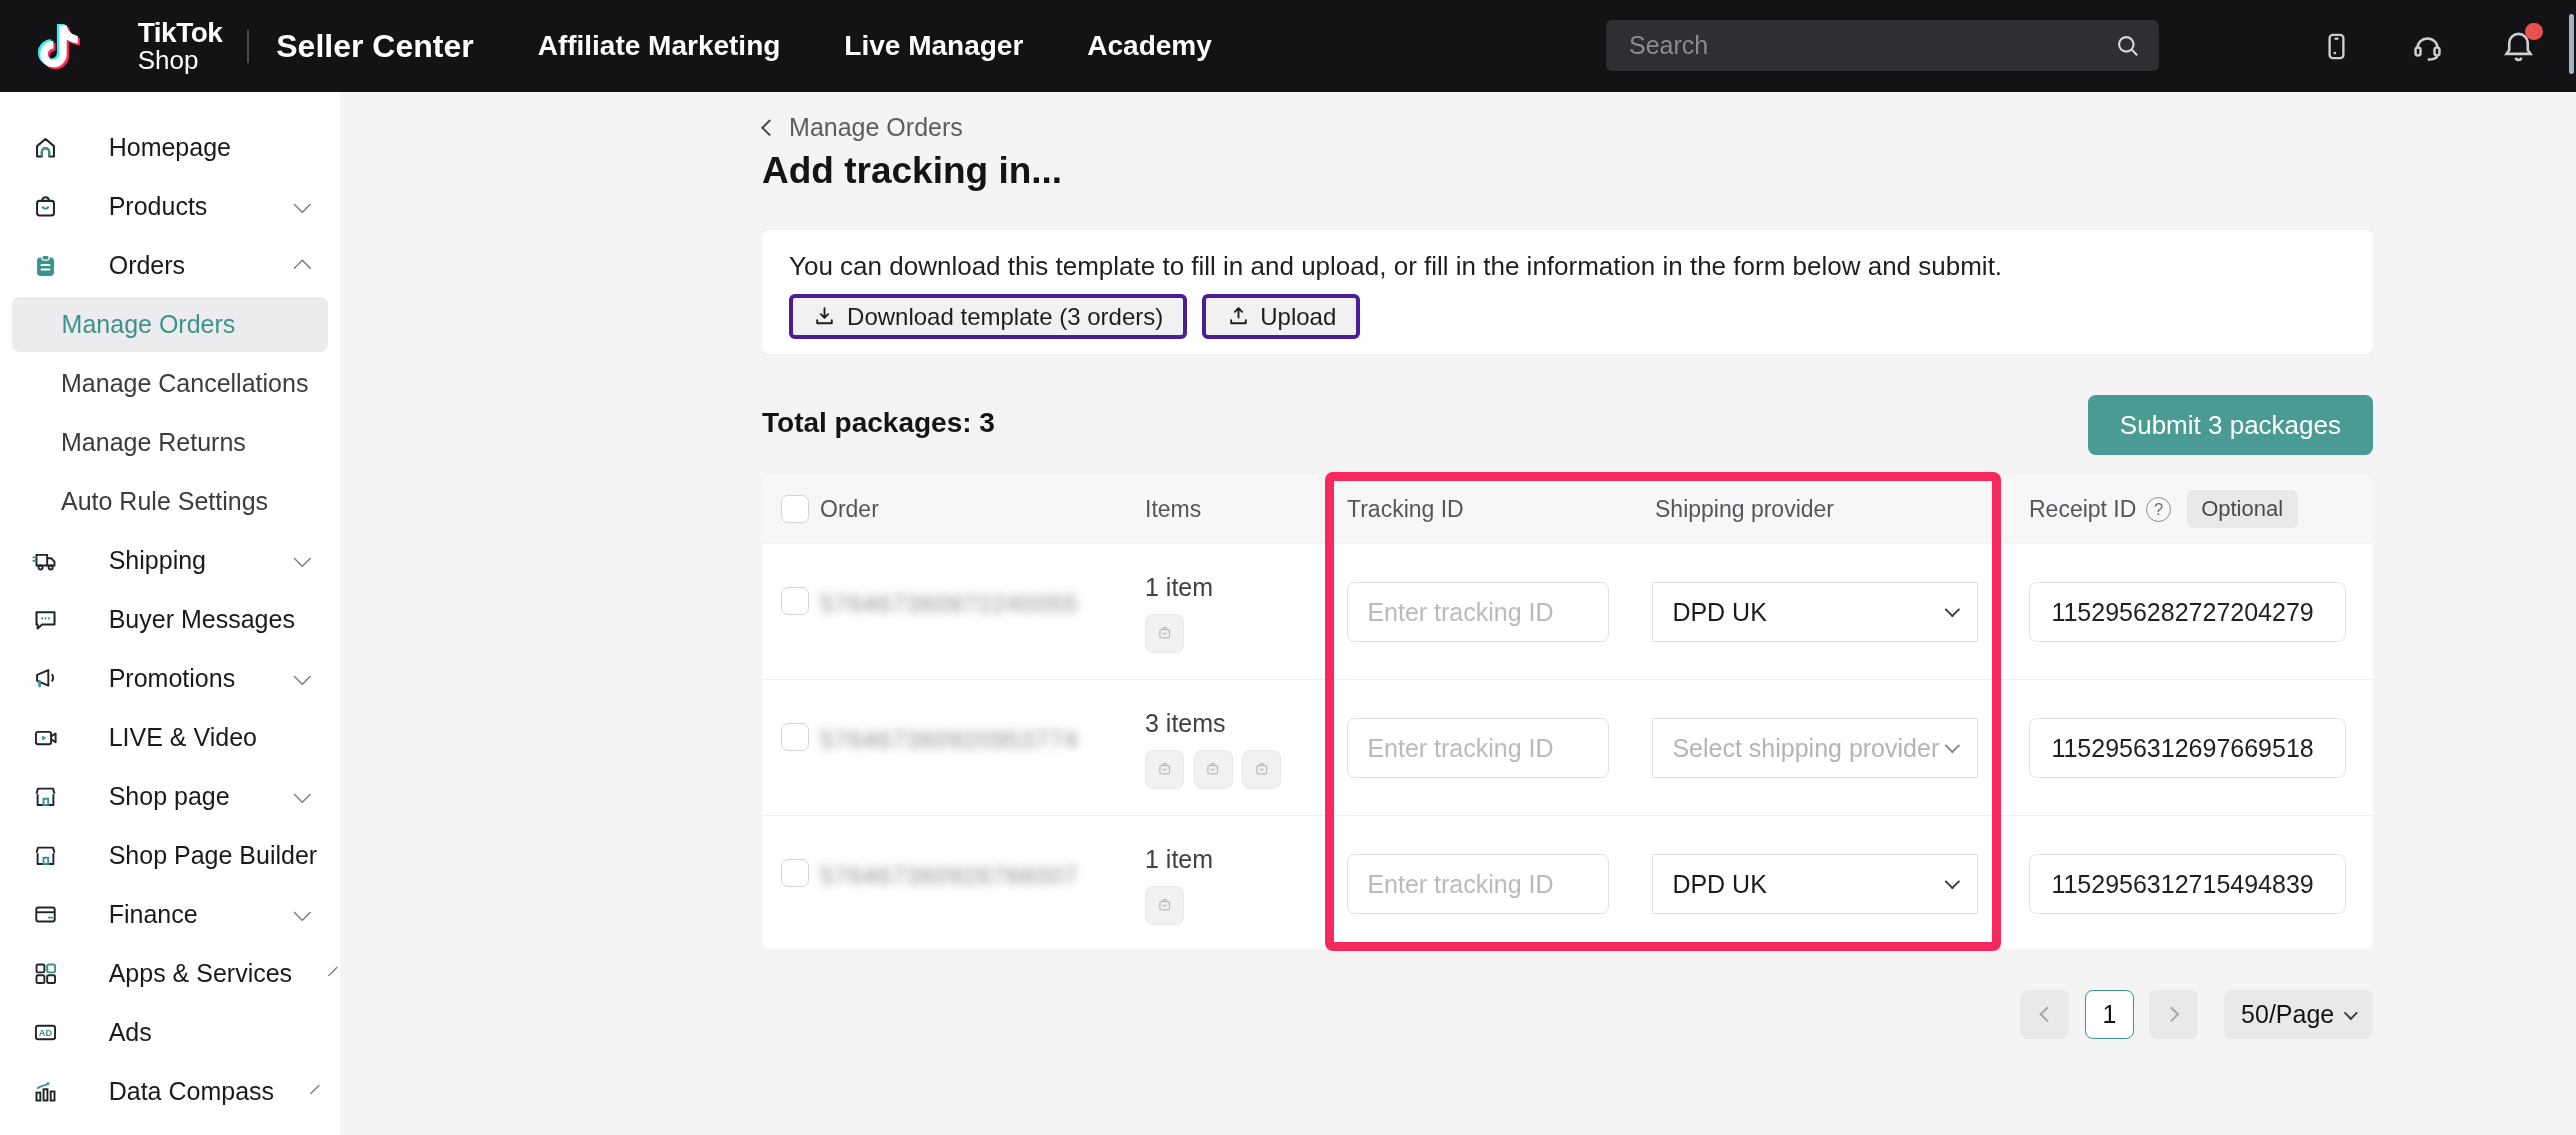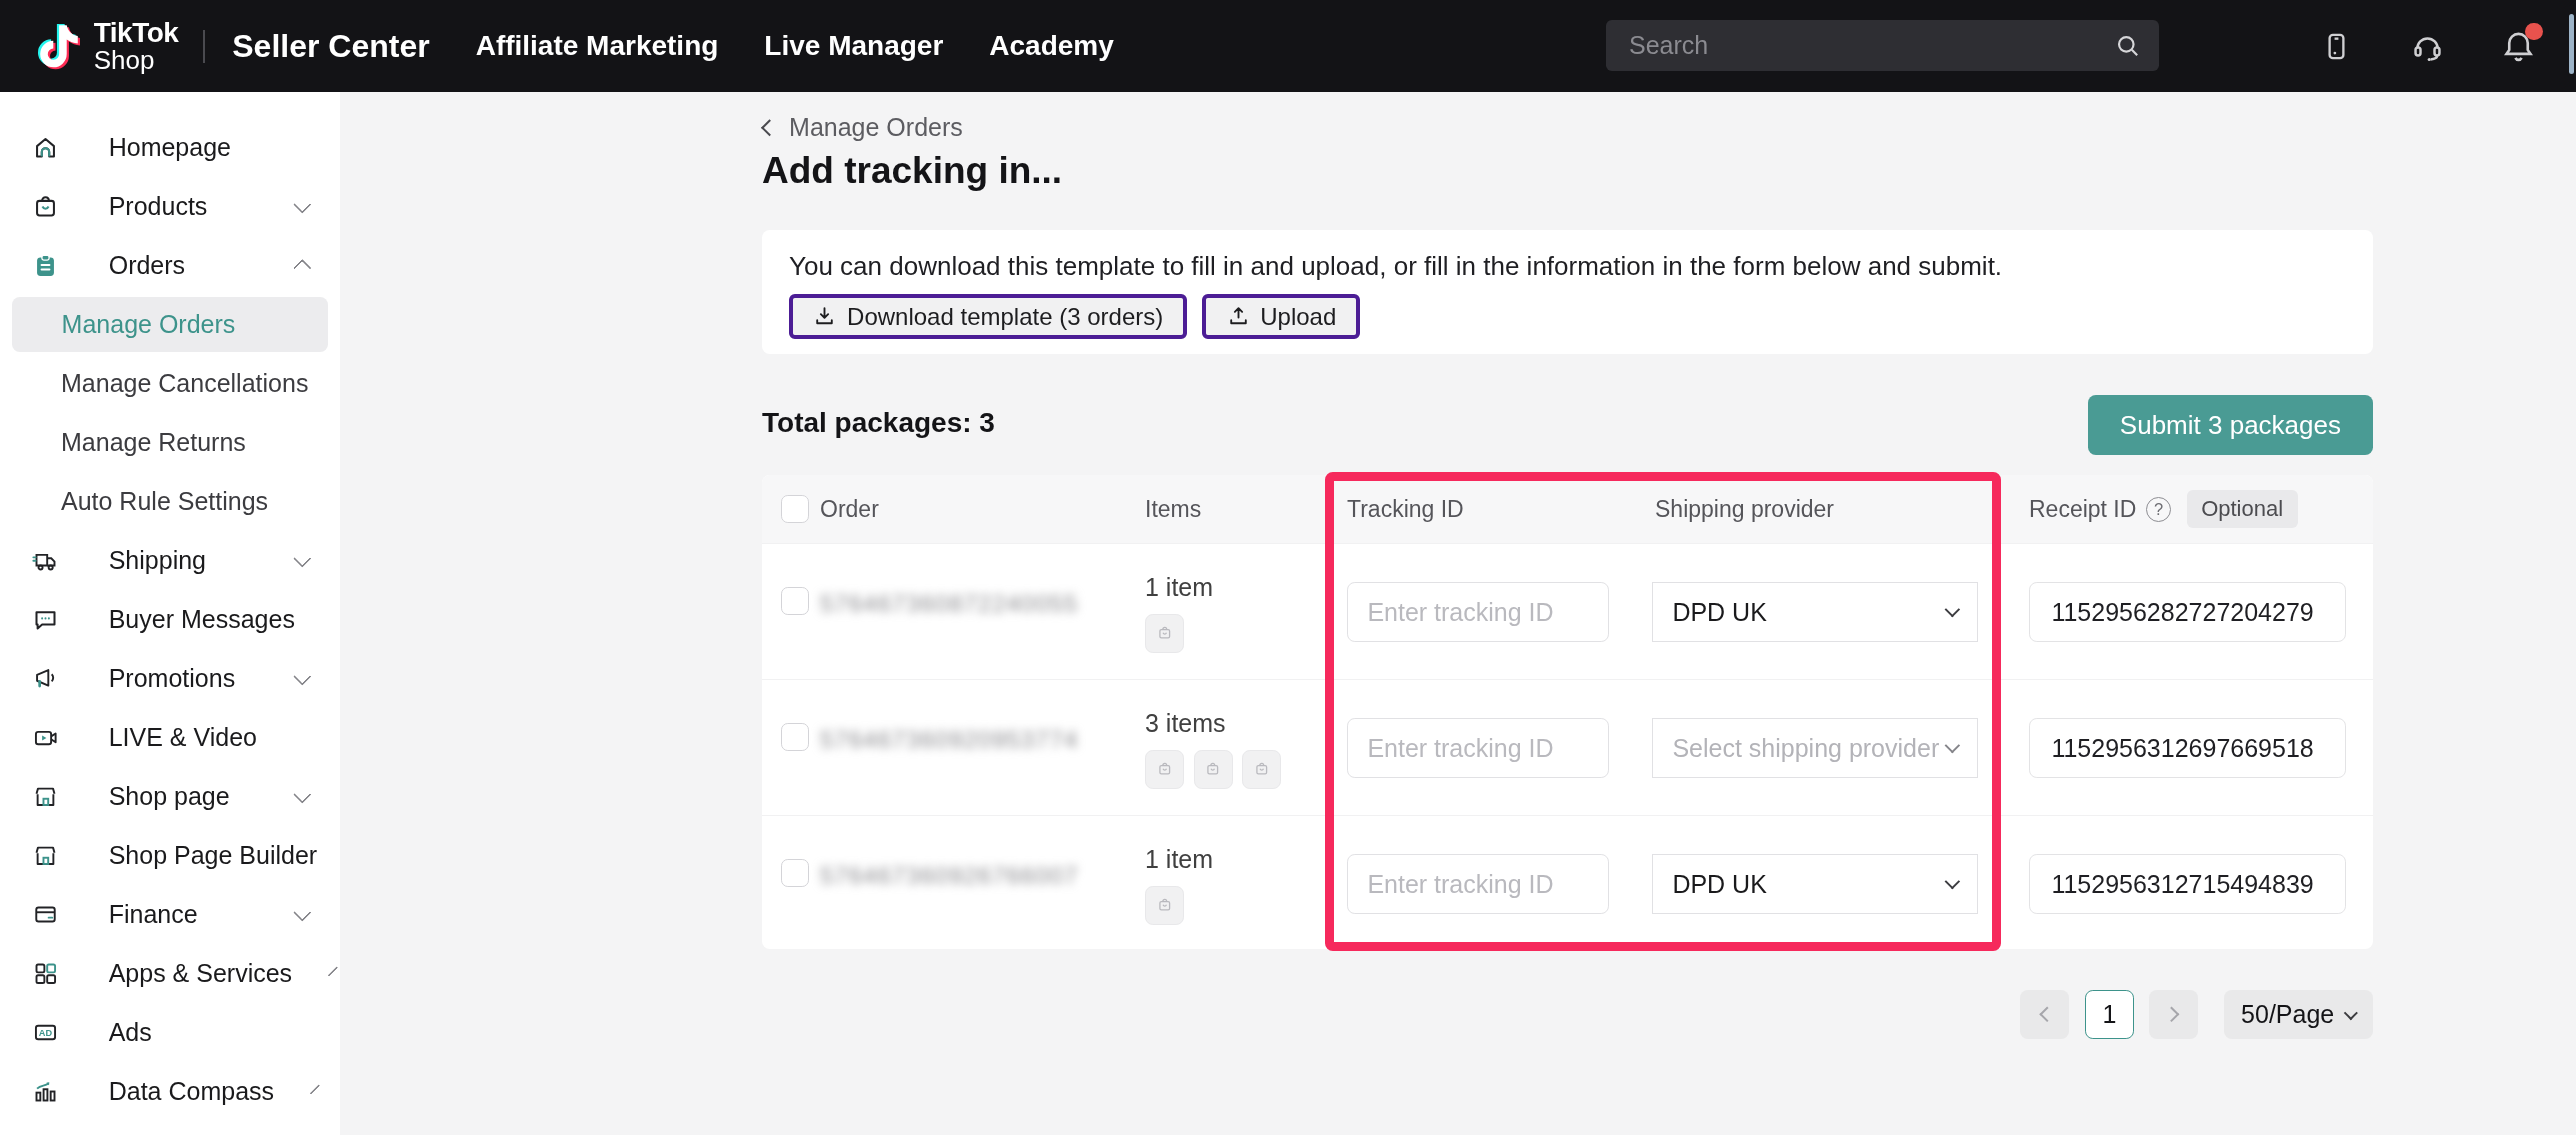--- a/index.html
+++ b/index.html
@@ -2,27 +2,27 @@
 <html><head>
 <meta charset="utf-8">
 <style>
   * { box-sizing: border-box; margin: 0; padding: 0; }
   html,body { width: 2576px; height: 1136px; overflow: hidden;
     font-family: "Liberation Sans", sans-serif; background: #f4f4f5; color: #1a1a1c; }
 
   
   .topbar { position: absolute; left:0; top:0; width:2576px; height:92px;
     background:#131316; display:flex; align-items:center; }
-  .brand { display:flex; align-items:center; margin-left:37px; cursor:pointer; }
+  .brand { display:flex; align-items:center; margin-left:37px; cursor:pointer;gap:44px; }
   .brand-note { width:47px; height:56px; }
   .brand-text { margin-left:9.7px; color:#fff; line-height:1.04; }
   .brand-text .l1 { font-size:28px; font-weight:bold; letter-spacing:-0.5px; }
   .brand-text .l2 { font-size:26px; font-weight:400; }
   .tb-divider { width:1.9px; height:33px; background:#4a4a4f; margin:0 27px 0 25px; }
-  .tb-nav { display:flex; align-items:center; gap:46px; }
+  .tb-nav { display:flex; align-items:center; gap:64px; }
   .tb-link { color:#fff; font-size:28px; font-weight:600; cursor:pointer; white-space:nowrap; }
   .tb-link.primary { font-size:32px; font-weight:700; }
   .searchbox { position:absolute; left:1606px; top:20.4px; width:553px; height:51px;
     background:#2e2e33; border-radius:5.8px; display:flex; align-items:center; }
   .searchbox input { flex:1; background:transparent; border:none; outline:none;
     color:#e8e8ea; font-size:25px; padding:0 0 0 23px; font-family:inherit; }
   .searchbox input::placeholder { color:#8b8b91; }
   .searchbox .mag { margin-right:17.5px; }
   .tb-icons { position:absolute; right:37px; top:0; height:92px; display:flex; align-items:center; gap:50px; }
   .tb-ic { position:relative; width:41px; height:41px; display:flex; align-items:center; justify-content:center; cursor:pointer; }

